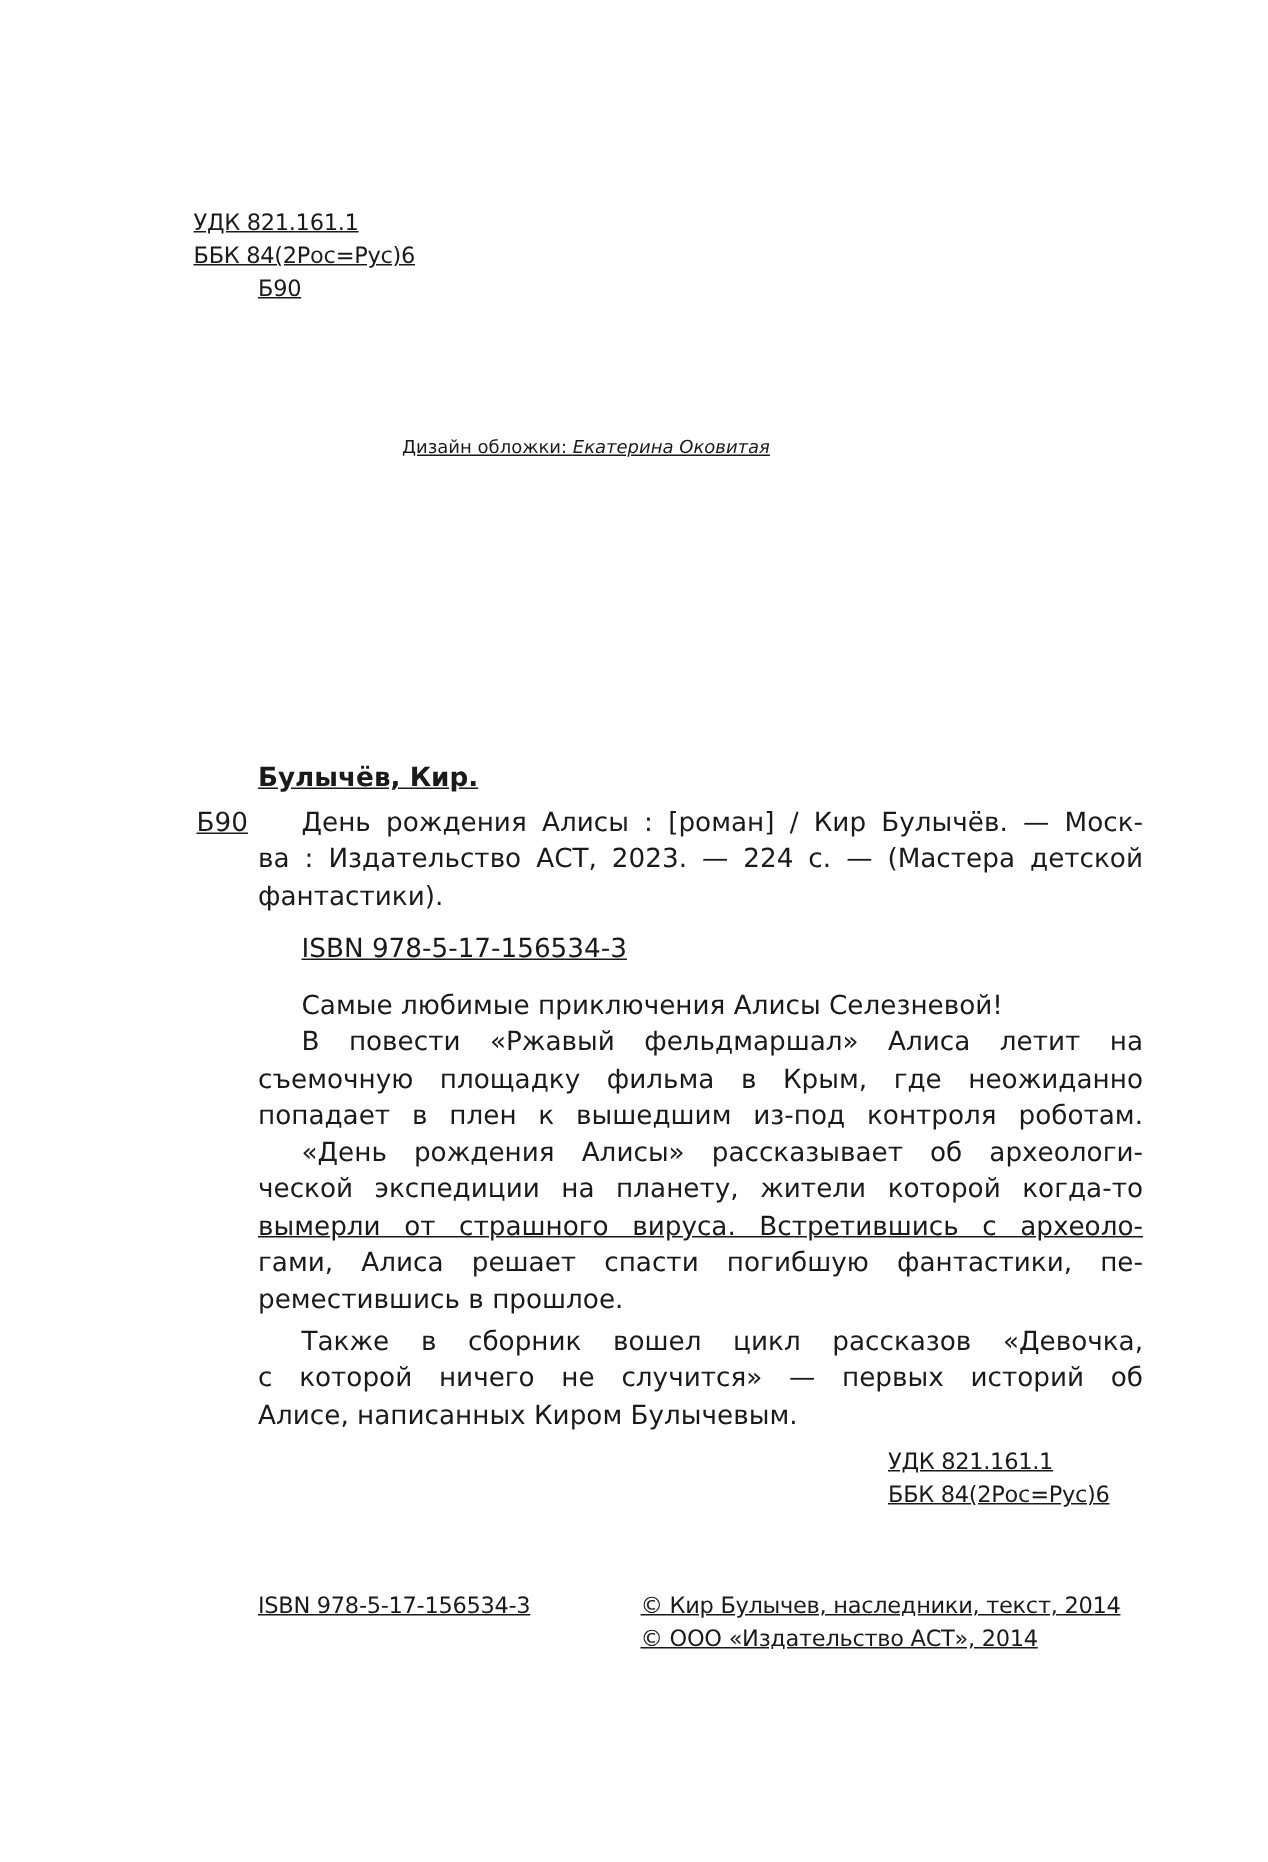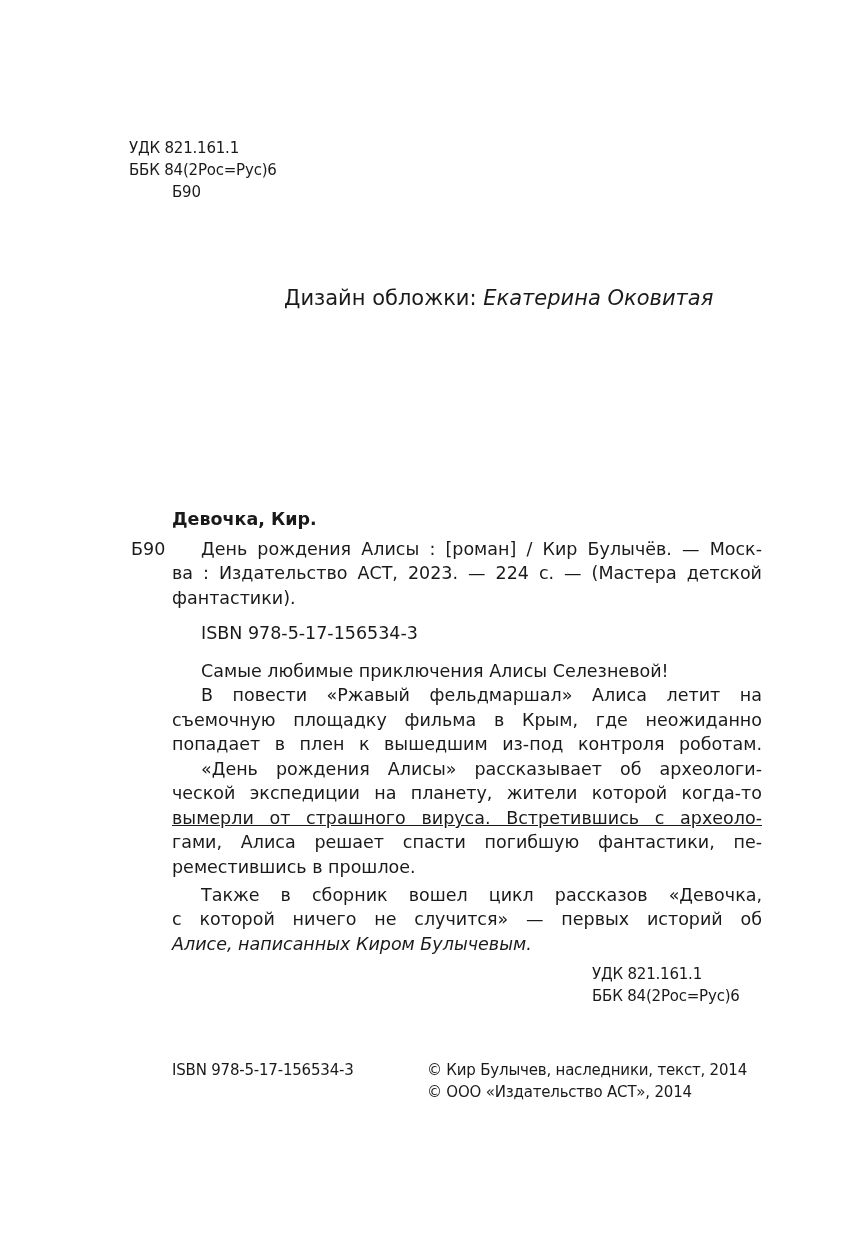--- a/index.html
+++ b/index.html
@@ -8,21 +8,21 @@
       background: #ffffff;
     }
     body {
       width: 845px;
       height: 1241px;
       position: relative;
       overflow: hidden;
       font-family: "DejaVu Sans", "Liberation Sans", sans-serif;
       color: #1a1a1a;
     }
-    .abs { position: absolute; white-space: nowrap; }
+    .abs { position: absolute; white-space: nowrap; text-decoration: underline; }
     .small { font-size: 15px; line-height: 22px; letter-spacing: -0.2px; }
     .body-text { font-size: 17.5px; line-height: 24.5px; }
     .italic { font-style: italic; }
     .bold { font-weight: bold; }
 
     .just-line {
       position: absolute;
       left: 172px;
       width: 590px;
       font-size: 17.5px;
@@ -37,44 +37,44 @@
     }
     .indent { left: 201px; width: 561px; }
   </style>
 </head>
 <body>
 
 <div class="abs small" style="left:129px; top:137px;">УДК 821.161.1</div>
 <div class="abs small" style="left:129px; top:159px;">ББК 84(2Рос=Рус)6</div>
 <div class="abs small" style="left:172px; top:181px;">Б90</div>
 
-<div class="abs body-text" style="left:284px; top:286px; font-size:21px;">
+<div class="abs body-text" style="left:268px; top:286px; font-size:12px;">
   <span>Дизайн обложки: </span><span class="italic">Екатерина Оковитая</span>
 </div>
 
-<div class="abs bold" style="left:172px; top:507px; font-size:17.5px; line-height:24px;">Девочка,  Кир.</div>
+<div class="abs bold" style="left:172px; top:507px; font-size:17.5px; line-height:24px;">Булычёв,  Кир.</div>
 <div class="abs" style="left:131px; top:537px; font-size:17.5px; line-height:24.5px;">Б90</div>
 
 <div class="just-line indent" style="top:537px;">День рождения Алисы : [роман] / Кир Булычёв. — Моск-</div>
 <div class="just-line" style="top:561px;">ва : Издательство АСТ, 2023. — 224 с. — (Мастера детской</div>
 <div class="just-line last" style="top:586px;">фантастики).</div>
 
 <div class="abs" style="left:201px; top:621px; font-size:17.5px; line-height:24.5px;">ISBN 978-5-17-156534-3</div>
 
 <div class="just-line indent last" style="top:659px;">Самые любимые приключения Алисы Селезневой!</div>
 <div class="just-line indent" style="top:683px;">В повести «Ржавый фельдмаршал» Алиса летит на</div>
 <div class="just-line" style="top:708px;">съемочную площадку фильма в Крым, где неожиданно</div>
 <div class="just-line" style="top:732px;">попадает в плен к вышедшим из-под контроля роботам.</div>
 <div class="just-line indent" style="top:757px;">«День рождения Алисы» рассказывает об археологи-</div>
 <div class="just-line" style="top:781px;">ческой экспедиции на планету, жители которой когда-то</div>
 <div class="just-line" style="top:806px;text-decoration:underline;">вымерли от страшного вируса. Встретившись с археоло-</div>
 <div class="just-line" style="top:830px;">гами, Алиса решает спасти погибшую фантастики, пе-</div>
 <div class="just-line last" style="top:855px;">реместившись в прошлое.</div>
 <div class="just-line indent" style="top:883px;">Также в сборник вошел цикл рассказов «Девочка,</div>
 <div class="just-line" style="top:907px;">с которой ничего не случится» — первых историй об</div>
-<div class="just-line last" style="top:932px;font-style:italic;">Алисе, написанных Киром Булычевым.</div>
+<div class="just-line last" style="top:932px;">Алисе, написанных Киром Булычевым.</div>
 
 <div class="abs small" style="left:592px; top:963px;">УДК 821.161.1</div>
 <div class="abs small" style="left:592px; top:985px;">ББК 84(2Рос=Рус)6</div>
 
 <div class="abs small" style="left:172px; top:1059px;">ISBN 978-5-17-156534-3</div>
 <div class="abs small" style="left:427px; top:1059px;">© Кир Булычев, наследники, текст, 2014</div>
 <div class="abs small" style="left:427px; top:1081px;">© ООО «Издательство АСТ», 2014</div>
 
 </body></html>

